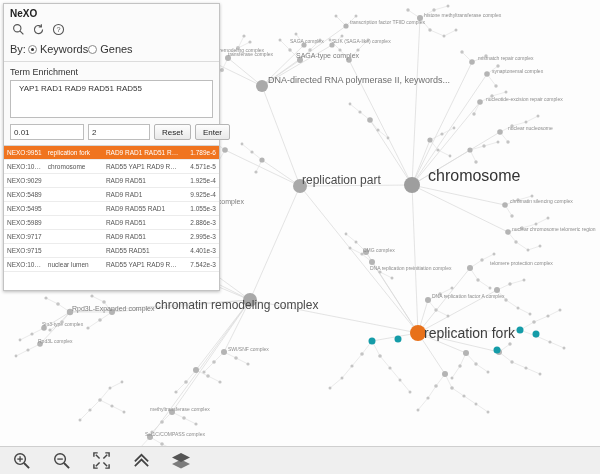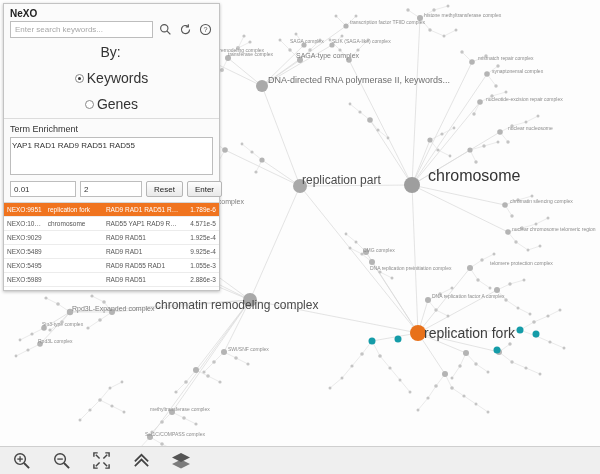--- a/index.html
+++ b/index.html
@@ -56,53 +56,53 @@
     border: 1px solid #bdbdbd; background: #fff;
     font-size: 8px; color: #333; padding: 0 4px;
     font-family: "Liberation Sans", sans-serif;
   }
   #search-input::placeholder { color: #a8a8a8; }
   .ic-btn {
     width: 16px; height: 16px; border: none; background: transparent;
     padding: 0; cursor: pointer; display: flex; align-items: center; justify-content: center;
   }
   .radio-row {
-    display: flex; align-items: center; gap: 10px;
-    padding: 2px 6px 4px 6px; font-size: 14px; color: #333; flex-direction: column;
+    display: flex; align-items: center; 
+    padding: 2px 6px 4px 6px; font-size: 11px; color: #333;
   }
   .radio-row .lbl-by { margin-right: 2px; }
   .radio-item { display: flex; align-items: center; gap: 3px; cursor: pointer; }
   .radio {
     width: 9px; height: 9px; border-radius: 50%;
     border: 1px solid #8a8a8a; background: #fff;
     display: inline-block; position: relative;
   }
   .radio.checked::after {
     content: ""; position: absolute; left: 2px; top: 2px;
     width: 3px; height: 3px; border-radius: 50%; background: #333;
   }
   .sep { height: 1px; background: #dcdcdc; margin: 2px 0 0 0; }
   .section-title { padding: 5px 6px 3px 6px; font-size: 9px; color: #333; }
   #term-box {
     margin: 0 6px; height: 38px;
     border: 1px solid #bdbdbd; background: #fff;
-    font-size: 8px; color: #333; padding: 3px 1px; resize: none;
+    font-size: 8px; color: #333; padding: 3px 8px; resize: none;
     font-family: "Liberation Sans", sans-serif;
     line-height: 1.3;
   }
   .params-row {
     display: flex; align-items: center; gap: 4px;
     padding: 6px 6px 5px 6px;
   }
   .p-input {
     height: 16px; border: 1px solid #bdbdbd; background: #fff;
     font-size: 8px; color: #333; padding: 0 3px;
     font-family: "Liberation Sans", sans-serif;
   }
-  #pval-input { width: 66px; }
+  #pval-input { width: 74px; }
   #count-input { width: 62px; }
   .btn {
     height: 16px; padding: 0 7px;
     font-size: 8px; color: #222;
     background: linear-gradient(#fdfdfd,#e9e9e9);
     border: 1px solid #b5b5b5; border-radius: 2px;
     cursor: pointer; font-family: "Liberation Sans", sans-serif;
   }
   #results {
     flex: 1; margin: 0 0 0 0; overflow: hidden;
@@ -510,21 +510,20 @@
     <div class="node-label lbl-xs" style="left:145px; top:431px;">Set1C/COMPASS complex</div>
     <div class="node-label lbl-xs" style="left:196px; top:47px;">chromatin remodeling complex</div>
     <div class="node-label lbl-xs" style="left:228px; top:51px;">transferase complex</div>
   </div>
 
   <div id="panel">
 
     <div id="panel-title">NeXO</div>
 
     <div class="search-row">
-      <input id="search-input" type="text" placeholder="Enter search keywords..." style="">
       <button class="ic-btn" title="search">
         <svg width="13" height="13" viewBox="0 0 16 16">
             <circle cx="6.5" cy="6.5" r="4.5" fill="none" stroke="#555" stroke-width="1.4"></circle>
             <line x1="10" y1="10" x2="14" y2="14" stroke="#555" stroke-width="1.6"></line>
           </svg>
       </button>
       <button class="ic-btn" title="refresh">
         <svg width="13" height="13" viewBox="0 0 16 16">
             <path d="M13 8a5 5 0 1 1-1.6-3.6" fill="none" stroke="#555" stroke-width="1.4"></path>
             <polyline points="11.5,1.5 11.5,4.8 8.3,4.8" fill="none" stroke="#555" stroke-width="1.4"></polyline>

